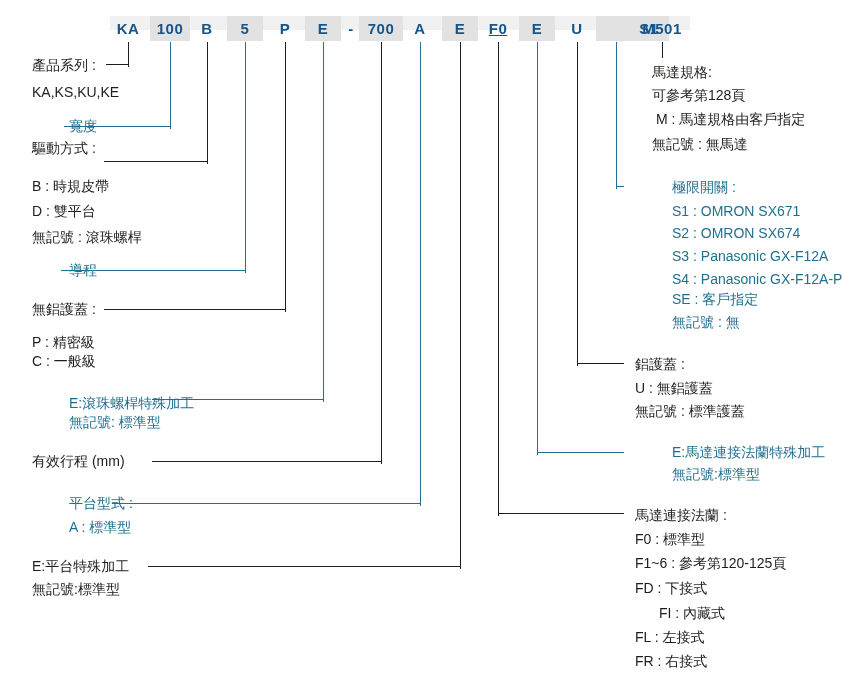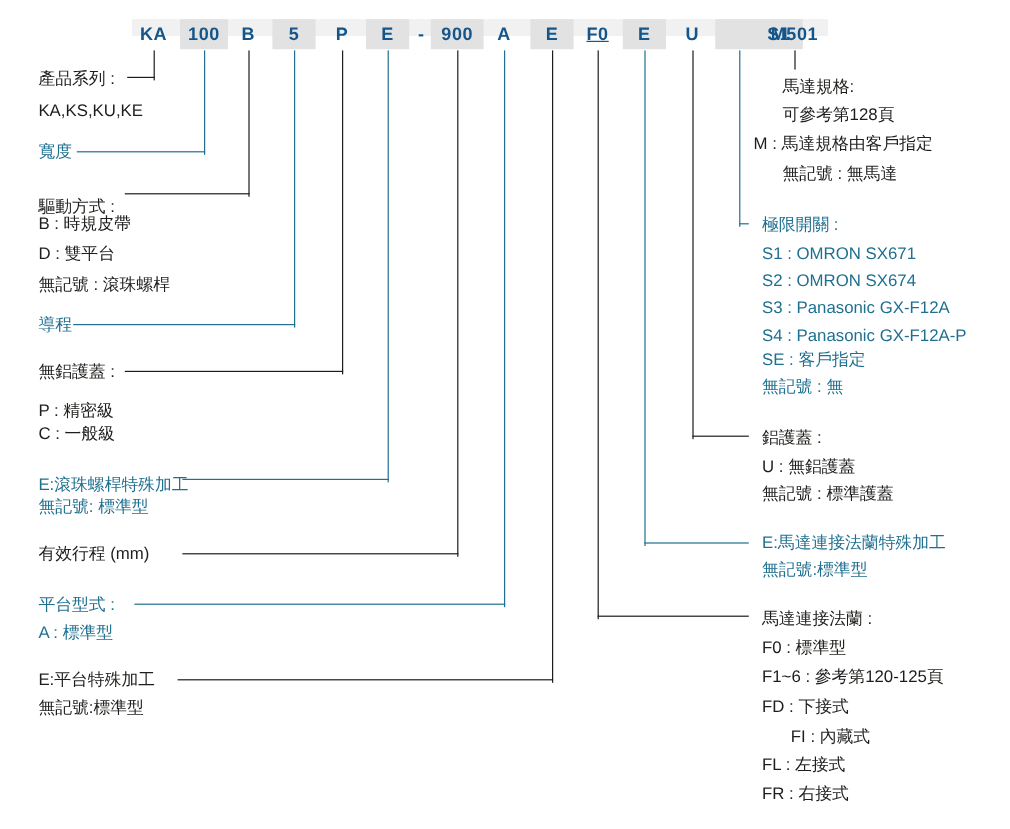--- a/index.html
+++ b/index.html
@@ -14,39 +14,39 @@
   }
   .canvas{position:absolute;inset:0;}
   .band{position:absolute;background:var(--band);}
   .token{
     position:absolute;top:0;height:25px;line-height:25px;text-align:center;
     font-weight:bold;font-size:15px;letter-spacing:.5px;color:var(--code);
   }
   .token.shaded{background:var(--cell);}
   .label{position:absolute;font-size:14px;line-height:17px;white-space:nowrap;}
   .c-ink{color:var(--ink);}
-  .c-teal{color:var(--teal);}
+  .c-teal{color:var(--teal);margin-left:37px;}
   .vline{position:absolute;width:1px;}
   .hline{position:absolute;height:1px;}
   .line-ink{background:var(--ink);}
   .line-teal{background:var(--teal);}
 </style>
 </head>
 <body>
 
 <div class="canvas">
   <div class="band" id="band" style="left: 110px; top: 16px; width: 580px; height: 14px;">
       <div class="token" style="left: -2px; width: 40px;">KA</div>
       <div class="token shaded" style="left: 40px; width: 40px;">100</div>
       <div class="token" style="left: 80px; width: 34px;">B</div>
       <div class="token shaded" style="left: 117px; width: 36px;">5</div>
       <div class="token" style="left: 157px; width: 36px;">P</div>
       <div class="token shaded" style="left: 195px; width: 36px;">E</div>
       <div class="token" style="left: 233px; width: 16px;">-</div>
-      <div class="token shaded" style="left: 249px; width: 44px;">900</div>
+      <div class="token shaded" style="left: 249px; width: 44px;">700</div>
       <div class="token" style="left: 292px; width: 36px;">A</div>
       <div class="token shaded" style="left: 332px; width: 36px;">E</div>
       <div class="token" style="left: 370px; width: 36px; text-decoration: underline;">F0</div>
       <div class="token shaded" style="left: 409px; width: 36px;">E</div>
       <div class="token" style="left: 449px; width: 36px;">U</div>
       <div class="token shaded" style="left: 486px; width: 40px; padding-left: 33px;">S1</div>
       <div class="token" style="left: 526px; width: 52px;">M501</div>
     </div>
   <div id="connectors">
       <div class="vline line-ink" style="left: 128px; top: 42px; height: 25px;"></div>
@@ -74,21 +74,21 @@
       <div class="vline line-ink" style="left: 577px; top: 42px; height: 324px;"></div>
       <div class="hline line-ink" style="left: 577px; top: 363px; width: 47px;"></div>
       <div class="vline line-teal" style="left: 616px; top: 42px; height: 147px;"></div>
       <div class="hline line-teal" style="left: 616px; top: 186px; width: 8px;"></div>
       <div class="vline line-ink" style="left: 662px; top: 42px; height: 16px;"></div>
     </div>
   <div id="labels">
       <div class="label c-ink" style="left: 32px; top: 57px;">產品系列 :</div>
       <div class="label c-ink" style="left: 32px; top: 84px;">KA,KS,KU,KE</div>
       <div class="label c-teal" style="left: 32px; top: 118px;">寬度</div>
-      <div class="label c-ink" style="left: 32px; top: 164px;">驅動方式 :</div>
+      <div class="label c-ink" style="left: 32px; top: 140px;">驅動方式 :</div>
       <div class="label c-ink" style="left: 32px; top: 178px;">B : 時規皮帶</div>
       <div class="label c-ink" style="left: 32px; top: 203px;">D : 雙平台</div>
       <div class="label c-ink" style="left: 32px; top: 229px;">無記號 : 滾珠螺桿</div>
       <div class="label c-teal" style="left: 32px; top: 262px;">導程</div>
       <div class="label c-ink" style="left: 32px; top: 301px;">無鋁護蓋 :</div>
       <div class="label c-ink" style="left: 32px; top: 334px;">P : 精密級</div>
       <div class="label c-ink" style="left: 32px; top: 353px;">C : 一般級</div>
       <div class="label c-teal" style="left: 32px; top: 395px;">E:滾珠螺桿特殊加工</div>
       <div class="label c-teal" style="left: 32px; top: 414px;">無記號: 標準型</div>
       <div class="label c-ink" style="left: 32px; top: 453px;">有效行程 (mm)</div>
@@ -110,16 +110,16 @@
       <div class="label c-ink" style="left: 635px; top: 403px;">無記號 : 標準護蓋</div>
       <div class="label c-teal" style="left: 635px; top: 179px;">極限開關 :</div>
       <div class="label c-teal" style="left: 635px; top: 203px;">S1 : OMRON SX671</div>
       <div class="label c-teal" style="left: 635px; top: 225px;">S2 : OMRON SX674</div>
       <div class="label c-teal" style="left: 635px; top: 248px;">S3 : Panasonic GX-F12A</div>
       <div class="label c-teal" style="left: 635px; top: 271px;">S4 : Panasonic GX-F12A-P</div>
       <div class="label c-teal" style="left: 635px; top: 291px;">SE : 客戶指定</div>
       <div class="label c-teal" style="left: 635px; top: 314px;">無記號 : 無</div>
       <div class="label c-ink" style="left: 652px; top: 64px;">馬達規格:</div>
       <div class="label c-ink" style="left: 652px; top: 87px;">可參考第128頁</div>
-      <div class="label c-ink" style="left: 628px; top: 111px;">M : 馬達規格由客戶指定</div>
+      <div class="label c-ink" style="left: 656px; top: 111px;">M : 馬達規格由客戶指定</div>
       <div class="label c-ink" style="left: 652px; top: 136px;">無記號 : 無馬達</div>
     </div>
 </div>
 
 </body></html>

